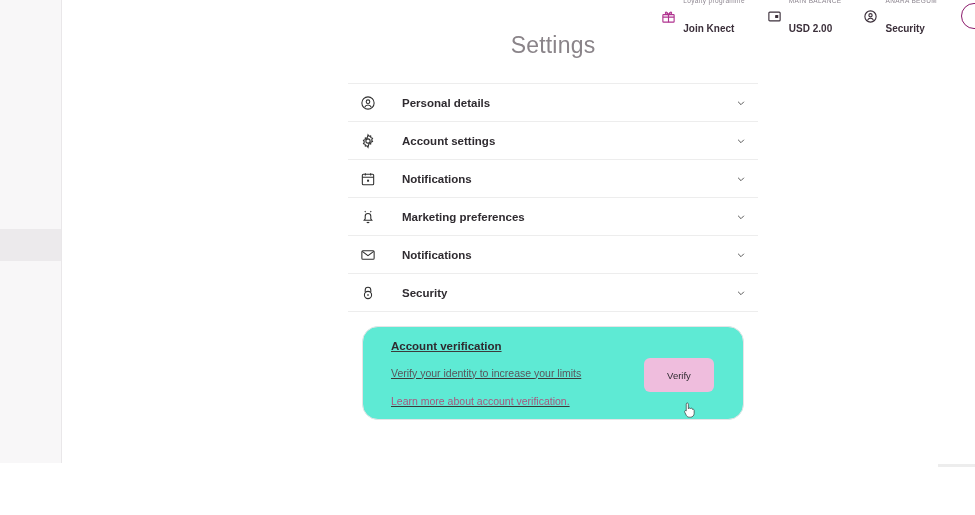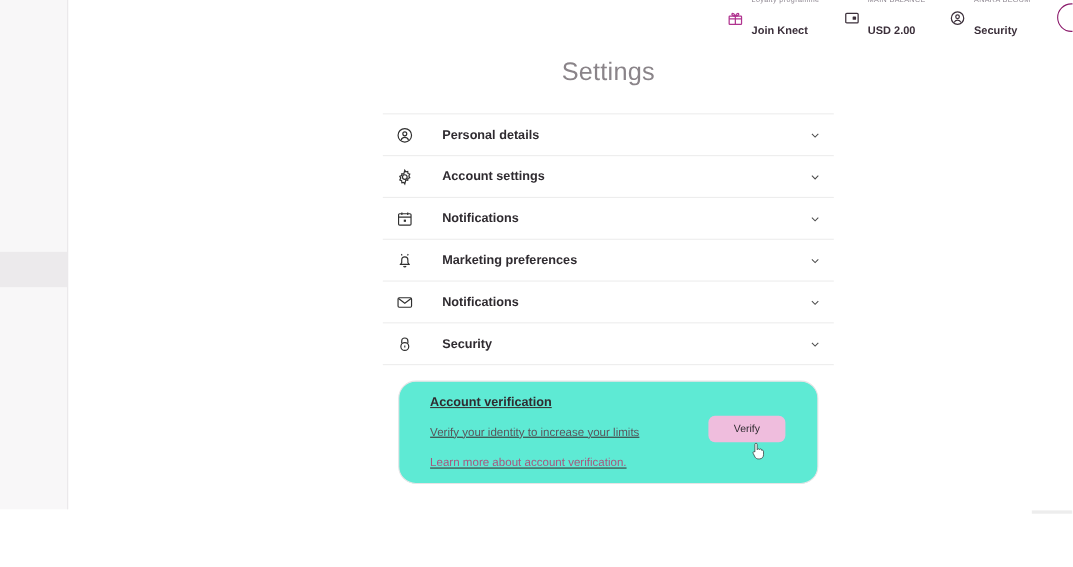--- a/index.html
+++ b/index.html
@@ -33,21 +33,21 @@
   .hvalue{font-size:10px;font-weight:bold;color:#3b2f3a;white-space:nowrap;margin-top:2px;}
   .pill{
     width:42px;height:26px;border:1.3px solid #8b1a6b;border-radius:13px;
     margin-left:24px;margin-right:-28px;box-sizing:border-box;background:#fff;
   }
 
   
   .main{position:absolute;left:348px;top:0;width:410px;}
   .title{
     text-align:center;font-size:23px;color:#8a8489;font-weight:400;
-    margin-top:52px;letter-spacing:.2px;
+    margin-top:32px;letter-spacing:.2px;
     font-family:"Liberation Sans", sans-serif;
   }
   .list{margin-top:24px;}
   .row{
     position:relative;display:flex;align-items:center;height:37px;
     border-bottom:1px solid #ededed;cursor:pointer;gap:10px;
   }
   .row:first-child{border-top:1px solid #ededed;}
   .ricon{width:16px;height:16px;margin-left:12px;flex:0 0 auto;color:#2f2f2f;}
   .rlabel{margin-left:16px;font-size:11.5px;font-weight:bold;color:#2f2b30;}
@@ -58,21 +58,21 @@
     margin:14px 14px 0 14px;border:1px solid #e6e4e6;border-radius:16px;
     background:#5eead4;height:94px;box-sizing:border-box;position:relative;
     display:flex;align-items:center;text-decoration:underline;
   }
   .cardtext{margin-left:28px;}
   .ctitle{font-size:11.5px;font-weight:bold;color:#2f2b30;}
   .cdesc{font-size:10.5px;color:#5a555c;margin-top:15px;}
   .clink{font-size:10.5px;color:#a8577f;margin-top:16px;cursor:pointer;}
   .verify-btn{
     position:absolute;right:29px;top:50%;margin-top:-15px;
-    width:70px;height:24px;border-radius:6px;background:#efbddd;border:none;
+    width:70px;height:34px;border-radius:6px;background:#efbddd;border:none;
     font-size:9.5px;color:#2f2b30;font-family:"Liberation Sans", sans-serif;
     cursor:pointer;
   }
   .cursor{position:absolute;left:681px;top:402px;width:14px;height:18px;pointer-events:none;}
   .botline{position:absolute;left:938px;top:464px;width:37px;height:3px;background:#ededed;}
 </style>
 </head>
 <body>
 
 <div class="screen">

